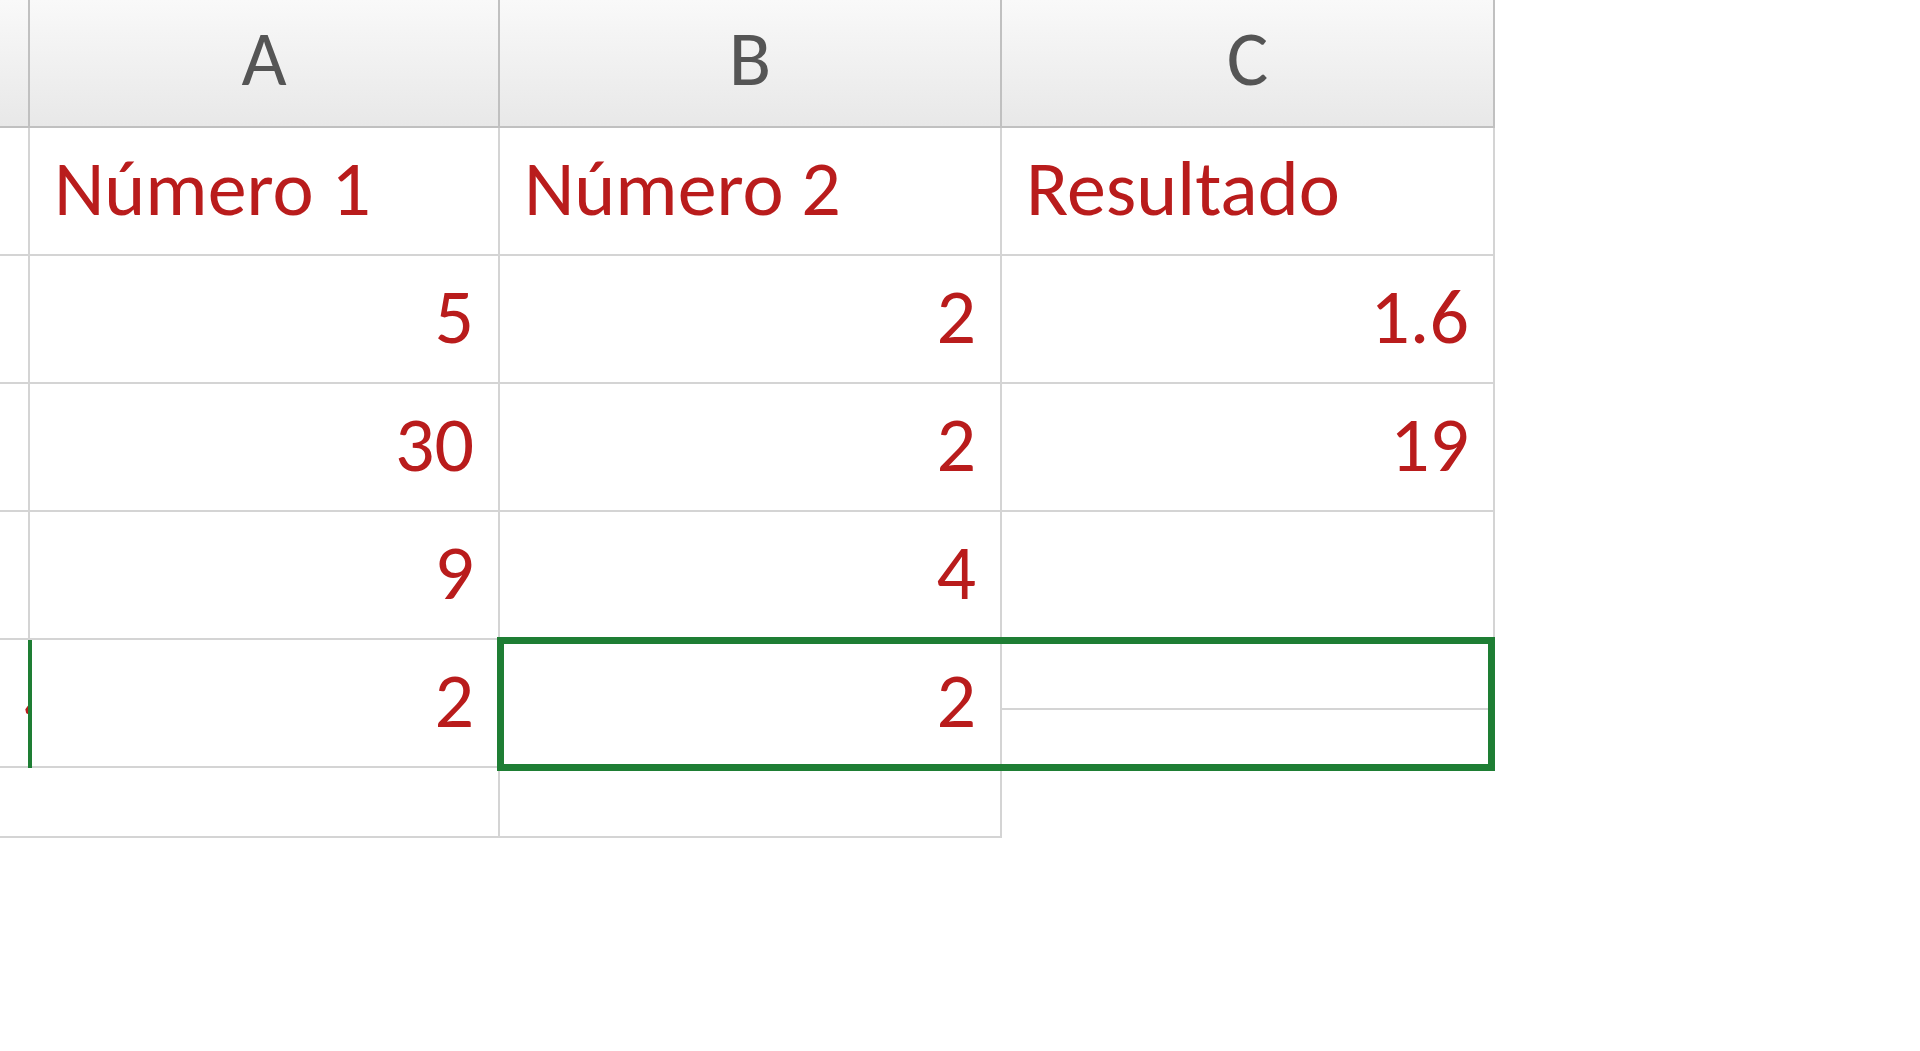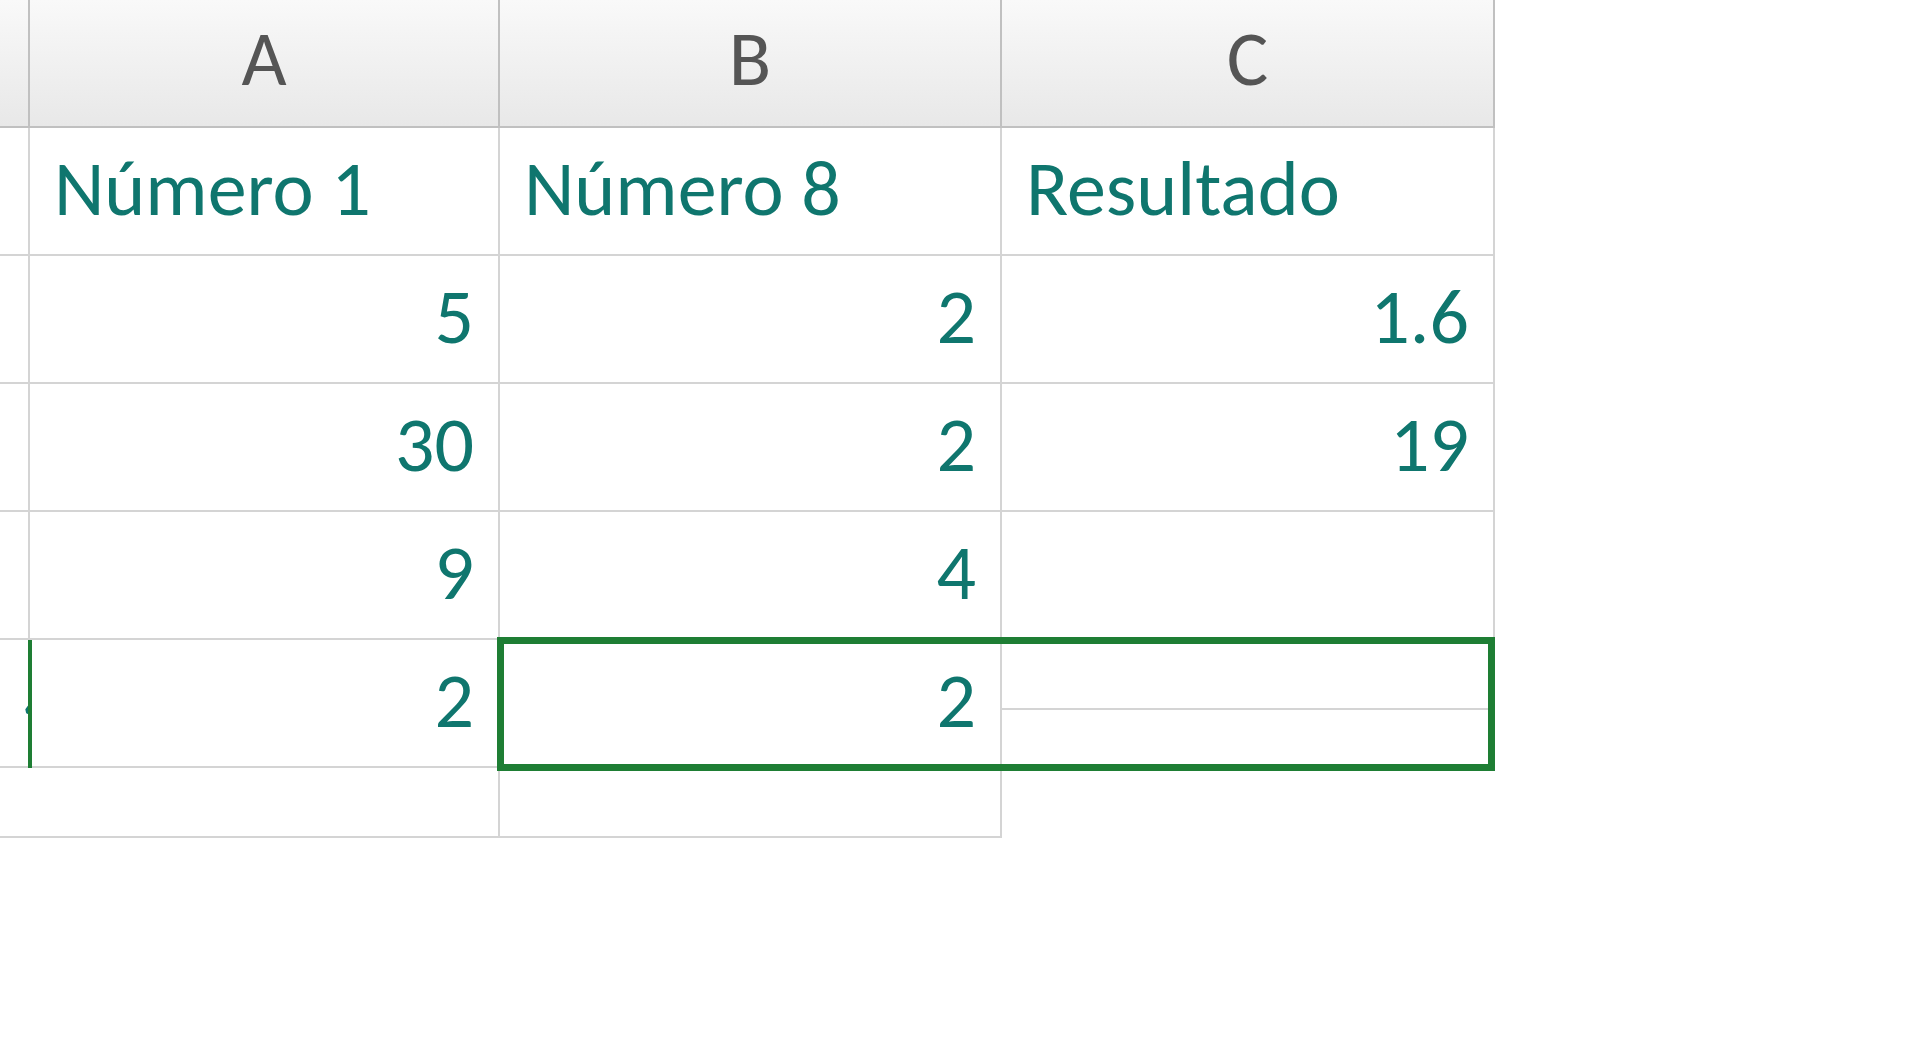--- a/index.html
+++ b/index.html
@@ -36,21 +36,21 @@
     .row-header {
       background: #ffffff;
       border-right: 2px solid #d4d4d4;
       border-bottom: 2px solid #d4d4d4;
     }
     .cell {
       background: #ffffff;
       border-right: 2px solid #d4d4d4;
       border-bottom: 2px solid #d4d4d4;
       font-size: 78px;
-      color: #0f766e;
+      color: #b91c1c;
       padding: 22px 24px 26px 24px;
       line-height: 1;
       position: relative;
     }
     .header-cell {
       text-align: left;
       font-weight: 400;
     }
     .data-cell {
       text-align: right;
@@ -79,21 +79,21 @@
 <div class="container">
   <div class="spreadsheet">
 
     <div class="row-header-corner"></div>
     <div class="col-header">A</div>
     <div class="col-header">B</div>
     <div class="col-header">C</div>
 
     <div class="row-header"></div>
     <div class="cell header-cell">Número 1</div>
-    <div class="cell header-cell">Número 8</div>
+    <div class="cell header-cell">Número 2</div>
     <div class="cell header-cell">Resultado</div>
 
     <div class="row-header"></div>
     <div class="cell data-cell">5</div>
     <div class="cell data-cell">2</div>
     <div class="cell data-cell">1.6</div>
 
     <div class="row-header"></div>
     <div class="cell data-cell">30</div>
     <div class="cell data-cell">2</div>

